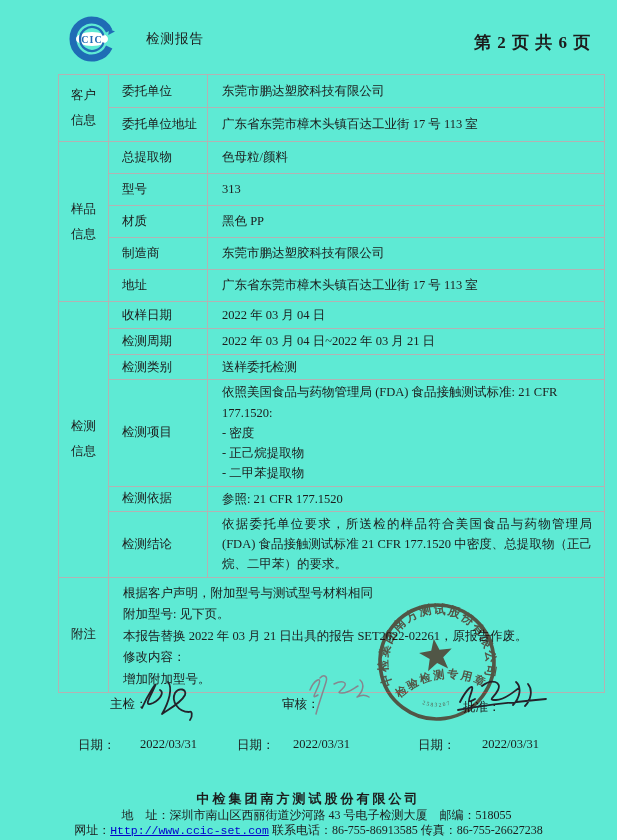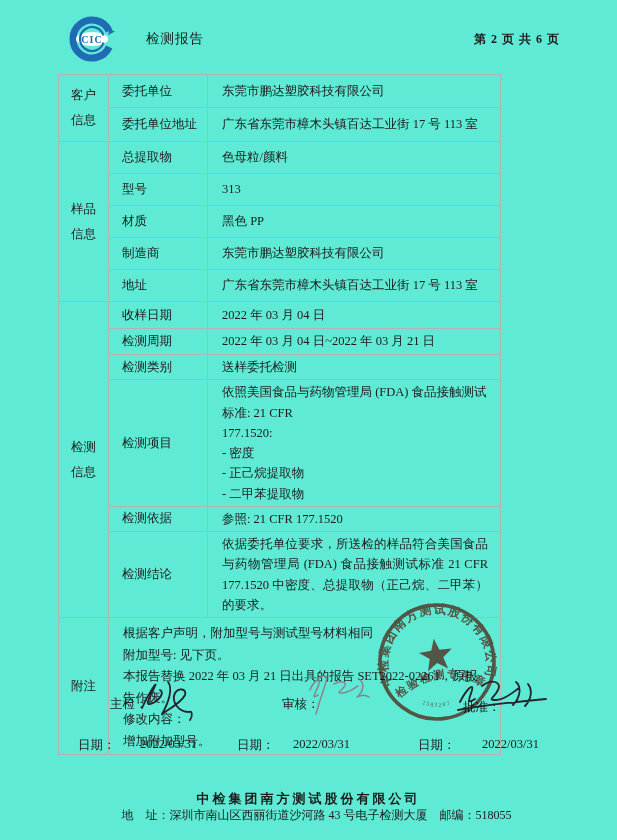--- a/index.html
+++ b/index.html
@@ -12,28 +12,28 @@
   html,body{margin:0;padding:0;background:#ffffff;}
   .page{
     position:relative;width:617px;height:840px;background:#5eead4;
     font-family:"Liberation Serif","DejaVu Serif",serif;color:var(--ink);
     overflow:hidden;
   }
   
   .hdr-logo{position:absolute;left:66px;top:16px;width:52px;height:46px;}
   .hdr-title{position:absolute;left:146px;top:30px;font-size:13.5px;font-weight:normal;letter-spacing:1px;}
   .hdr-no{position:absolute;left:236px;top:31px;font-size:12.5px;font-weight:bold;}
-  .hdr-page{position:absolute;left:474px;top:31px;font-size:12px;font-weight:bold;letter-spacing:1px;white-space:nowrap;}
+  .hdr-page{position:absolute;left:474px;top:31px;font-size:17px;font-weight:bold;letter-spacing:1px;white-space:nowrap;}
   .logo-ring{fill:none;stroke:var(--logo-blue);stroke-width:7;}
   .logo-band{fill:#ffffff;}
   .logo-cic{fill:var(--logo-blue);font-family:"Liberation Serif",serif;font-size:10px;font-weight:bold;letter-spacing:1px;}
   .logo-swoosh{fill:var(--logo-blue);}
   
   table.rpt{
-    position:absolute;left:58px;top:74px;width:443px;
+    position:absolute;left:58px;top:74px;width:547px;
     border-collapse:collapse;table-layout:fixed;
   }
   table.rpt td{
     border:1px solid var(--border-gray);
     font-size:12.5px;color:var(--ink);vertical-align:middle;
     overflow:hidden;
   }
   td.sec{text-align:center;line-height:2;}
   td.fld{padding:0 4px 0 13px;}
   td.val{padding:2px 12px 2px 14px;line-height:1.62;}
@@ -191,14 +191,15 @@
     </defs>
     <circle class="stamp-ring" cx="60" cy="60" r="56"></circle>
     <polygon class="stamp-star" points="60,37 64.1,48.3 76.2,48.8 66.7,56.2 70.0,67.8 60,61 50.0,67.8 53.3,56.2 43.8,48.8 55.9,48.3"></polygon>
     <text class="stamp-ringtext"><textPath href="#ringPath" startOffset="2">中检集团南方测试股份有限公司</textPath></text>
     <text class="stamp-banner"><textPath href="#bannerPath" startOffset="3">检验检测专用章</textPath></text>
     <text class="stamp-code"><textPath href="#codePath" startOffset="2">2583207</textPath></text>
   </svg>
 
   <div class="ftr-company">中检集团南方测试股份有限公司</div>
   <div class="ftr-address">地　址：深圳市南山区西丽街道沙河路 43 号电子检测大厦　邮编：518055</div>
+  <div class="ftr-web"><span>网址：</span><a class="ftr-link" href="#">Http://www.ccic-set.com</a><span> </span><span>联系电话：86-755-86913585  传真：86-755-26627238</span></div>
 
 </div>
 
 </body></html>

